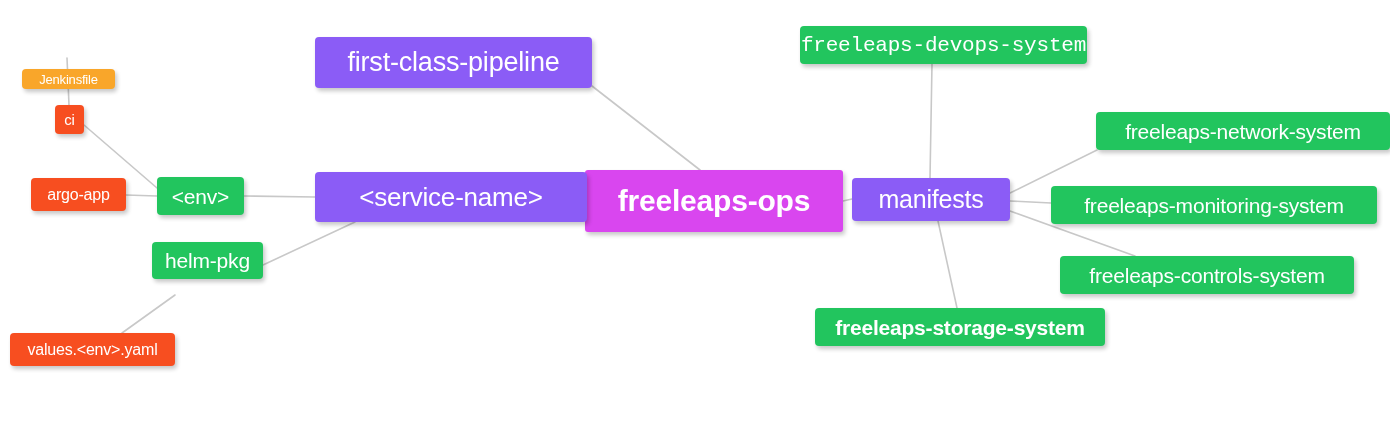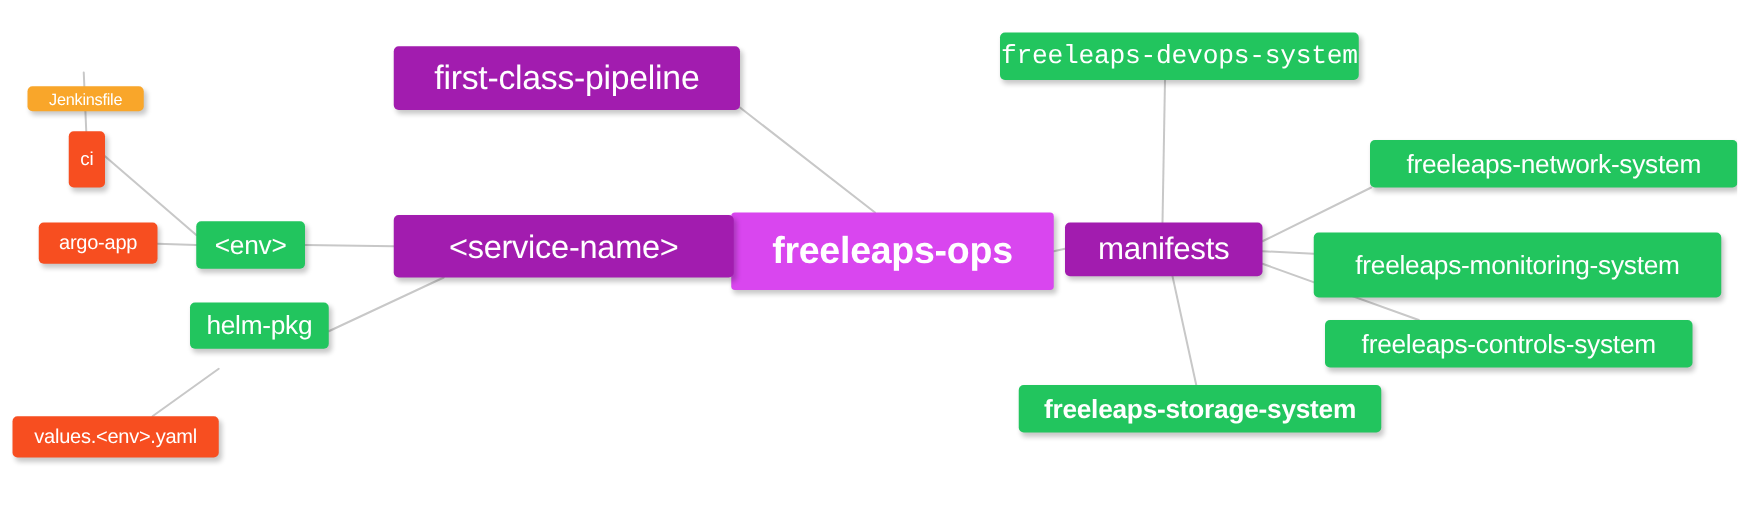--- a/index.html
+++ b/index.html
@@ -39,21 +39,21 @@
     box-shadow: 2px 3px 4px rgba(0, 0, 0, 0.22);
     user-select: none;
     letter-spacing: -0.2px;
   }
   .node.root {
     background: #d946ef;
     border-radius: 3px;
     font-weight: 700;
     text-align: center;
   }
-  .node.blue   { background: #a21caf; }
+  .node.blue   { background: #8b5cf6; }
   .node.green  { background: #22c55e; }
   .node.orange { background: #f9a62a; }
   .node.red    { background: #f74e20; }
 </style>
 </head>
 <body>
 
 <div id="mindmap">
   <svg id="edges" viewBox="0 0 1390 421" xmlns="http://www.w3.org/2000/svg">
       <line x1="585" y1="201" x2="555" y2="197" stroke="#c8c8c8" stroke-width="1.6" stroke-linecap="round"></line>
@@ -72,22 +72,22 @@
       <line x1="938" y1="221" x2="957" y2="308" stroke="#c8c8c8" stroke-width="1.6" stroke-linecap="round"></line>
     </svg>
   <div id="node-layer">
       <div class="node root root" style="left: 585px; top: 170px; width: 258px; height: 62px; font-size: 30px;">freeleaps-ops</div>
       <div class="node blue" style="left: 315px; top: 172px; width: 272px; height: 50px; font-size: 26px;">&lt;service-name&gt;</div>
       <div class="node blue" style="left: 315px; top: 37px; width: 277px; height: 51px; font-size: 27px;">first-class-pipeline</div>
       <div class="node blue" style="left: 852px; top: 178px; width: 158px; height: 43px; font-size: 25px;">manifests</div>
       <div class="node green" style="left: 157px; top: 177px; width: 87px; height: 38px; font-size: 21px; text-align: right;">&lt;env&gt;</div>
       <div class="node green" style="left: 152px; top: 242px; width: 111px; height: 37px; font-size: 21px;">helm-pkg</div>
       <div class="node orange" style="left: 22px; top: 25px; width: 93px; height: 20px; font-size: 13px; margin-top: 44px;">Jenkinsfile</div>
-      <div class="node red" style="left: 55px; top: 105px; width: 29px; height: 45px; font-size: 15px;">ci</div>
+      <div class="node red" style="left: 55px; top: 105px; width: 29px; height: 29px; font-size: 15px;">ci</div>
       <div class="node red" style="left: 31px; top: 178px; width: 95px; height: 33px; font-size: 16px;">argo-app</div>
       <div class="node red" style="left: 10px; top: 333px; width: 165px; height: 33px; font-size: 16px;">values.&lt;env&gt;.yaml</div>
       <div class="node green" style="left: 800px; top: 26px; width: 287px; height: 38px; font-size: 21px; font-family: Liberation Mono, monospace;">freeleaps-devops-system</div>
       <div class="node green" style="left: 1054px; top: 112px; width: 294px; height: 38px; font-size: 21px; margin-left: 42px;">freeleaps-network-system</div>
-      <div class="node green" style="left: 1051px; top: 186px; width: 326px; height: 52px; font-size: 21px;">freeleaps-monitoring-system</div>
+      <div class="node green" style="left: 1051px; top: 186px; width: 326px; height: 38px; font-size: 21px;">freeleaps-monitoring-system</div>
       <div class="node green" style="left: 1060px; top: 256px; width: 294px; height: 38px; font-size: 21px;">freeleaps-controls-system</div>
       <div class="node green" style="left: 815px; top: 308px; width: 290px; height: 38px; font-size: 21px; font-weight: bold;">freeleaps-storage-system</div>
     </div>
 </div>
 
 </body></html>

